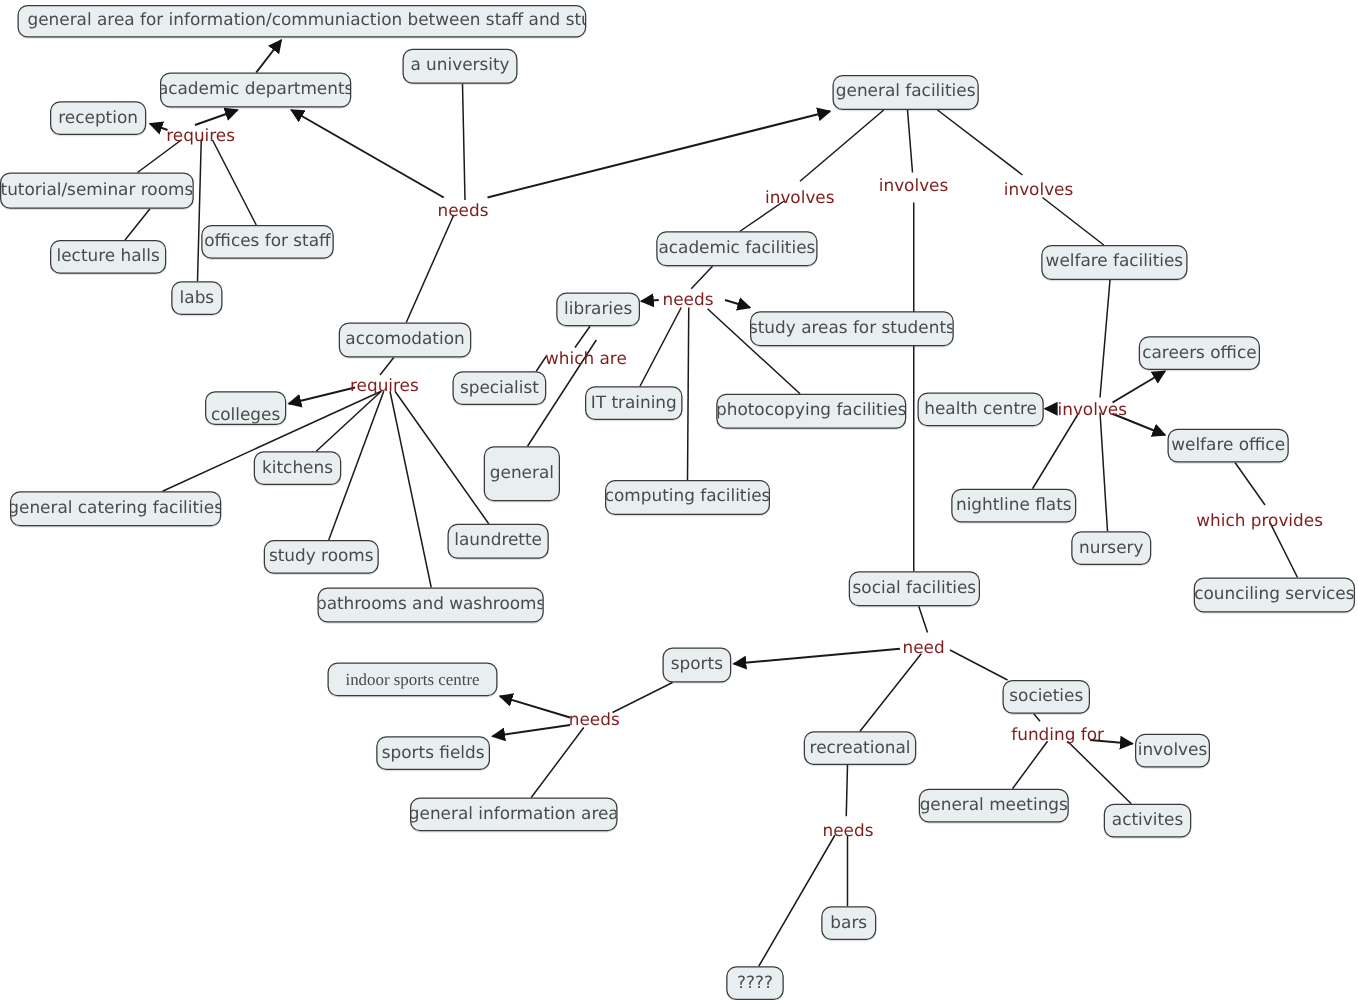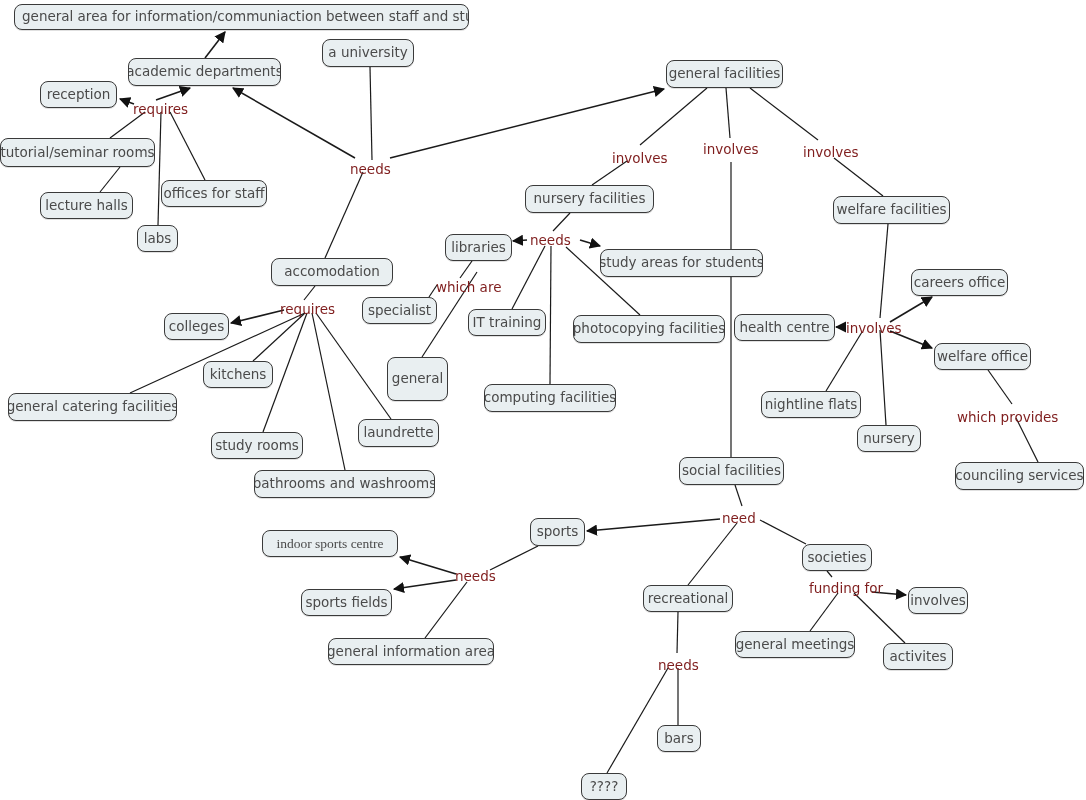--- a/index.html
+++ b/index.html
@@ -142,50 +142,50 @@
       <div class="node" style="left: 161px; top: 180px; width: 106px; height: 27px;">
         <span>offices for staff</span>
       </div>
       <div class="node" style="left: 40px; top: 192px; width: 93px; height: 27px;">
         <span>lecture halls</span>
       </div>
       <div class="node" style="left: 137px; top: 225px; width: 41px; height: 27px;">
         <span>labs</span>
       </div>
       <div class="node" style="left: 525px; top: 185px; width: 129px; height: 28px;">
-        <span>nursery facilities</span>
+        <span>academic facilities</span>
       </div>
       <div class="node" style="left: 833px; top: 196px; width: 117px; height: 28px;">
         <span>welfare facilities</span>
       </div>
       <div class="node" style="left: 445px; top: 234px; width: 67px; height: 27px;">
         <span>libraries</span>
       </div>
       <div class="node" style="left: 600px; top: 249px; width: 163px; height: 28px;">
         <span>study areas for students</span>
       </div>
-      <div class="node" style="left: 271px; top: 258px; width: 122px; height: 28px;">
+      <div class="node" style="left: 271px; top: 258px; width: 106px; height: 28px;">
         <span>accomodation</span>
       </div>
       <div class="node" style="left: 911px; top: 269px; width: 97px; height: 27px;">
         <span>careers office</span>
       </div>
       <div class="node" style="left: 362px; top: 297px; width: 75px; height: 27px;">
         <span>specialist</span>
       </div>
       <div class="node" style="left: 468px; top: 309px; width: 78px; height: 27px;">
         <span>IT training</span>
       </div>
       <div class="node" style="left: 734px; top: 314px; width: 101px; height: 27px;">
         <span>health centre</span>
       </div>
       <div class="node" style="left: 573px; top: 315px; width: 152px; height: 28px;">
         <span>photocopying facilities</span>
       </div>
-      <div class="node" style="left: 164px; top: 313px; width: 65px; height: 27px;">
+      <div class="node" style="left: 164px; top: 313px; width: 65px; height: 27px; align-items: flex-end;">
         <span>colleges</span>
       </div>
       <div class="node" style="left: 934px; top: 343px; width: 97px; height: 27px;">
         <span>welfare office</span>
       </div>
       <div class="node" style="left: 387px; top: 357px; width: 61px; height: 44px;">
         <span>general</span>
       </div>
       <div class="node" style="left: 203px; top: 361px; width: 70px; height: 27px;">
         <span>kitchens</span>

